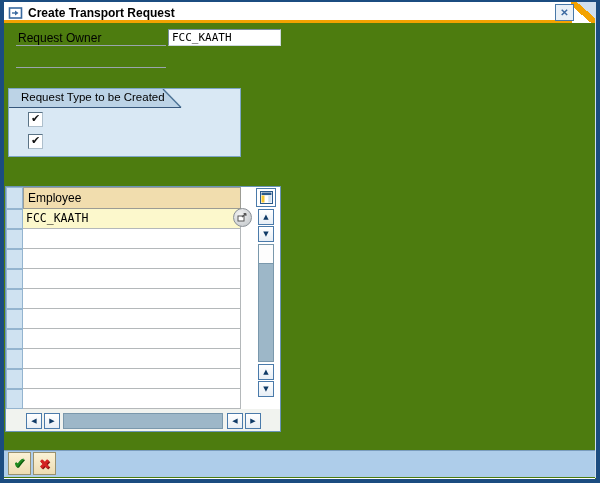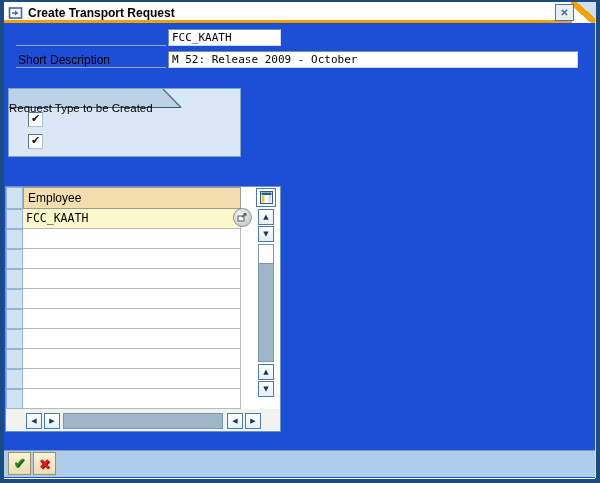--- a/index.html
+++ b/index.html
@@ -1,16 +1,16 @@
 <!DOCTYPE html>
 <html><head>
 <meta charset="utf-8">
 <style>
   html,body{margin:0;padding:0;background:#fff;}
-  .win{position:relative;width:600px;height:483px;background:#1d4ed8;overflow:hidden;
+  .win{position:relative;width:600px;height:483px;background:#4d7c0f;overflow:hidden;
        font-family:"Liberation Sans",sans-serif;font-size:12px;color:#000;}
   .abs{position:absolute;}
   
   .b-top{left:0;top:0;width:600px;height:2px;background:#1b4c80;}
   .b-left{left:0;top:0;width:4px;height:483px;background:#1b4c80;}
   .b-right{right:0;top:0;width:4px;height:483px;background:#1b4c80;}
   .b-right-in{right:4px;top:2px;width:1px;height:476px;background:#cfdfee;}
   .b-bottom{left:0;bottom:0;width:600px;height:4px;background:#1b4c80;}
   .b-bottom-white{left:4px;bottom:4px;right:5px;height:1px;background:#ffffff;}
   
@@ -24,21 +24,21 @@
       color:#3a68a0;font-size:10px;font-weight:bold;display:flex;align-items:center;justify-content:center;
       line-height:1;cursor:default;z-index:5;}
   
   .flabel{left:18px;white-space:nowrap;}
   .funderline{left:16px;width:150px;height:1px;background:#9aa5ad;}
   .field{position:absolute;background:#fff;border:1px solid;border-color:#7a8e9c #cdd7de #cdd7de #7a8e9c;
       font-family:"DejaVu Sans Mono",monospace;font-size:11px;color:#000;padding:0 3px;height:17px;box-sizing:border-box;}
   
   .groupbox{left:8px;top:88px;width:231px;height:67px;background:#d9e8f4;border:1px solid #7da6c6;}
   .grp-tab{left:0;top:0;width:229px;height:19px;}
-  .grp-title{left:0;top:2px;font-size:11.5px;white-space:nowrap;margin-top:11px;}
+  .grp-title{left:12px;top:2px;font-size:11.5px;white-space:nowrap;}
   .cb-row{position:absolute;left:19px;display:flex;align-items:center;height:14px;}
   .cbbox{width:13px;height:13px;background:#fff;border:1px solid;border-color:#5a7386 #aebfcc #aebfcc #5a7386;
       display:flex;align-items:center;justify-content:center;flex:none;}
   .cbcheck{font-family:"DejaVu Sans",sans-serif;font-size:11px;color:#111;line-height:1;margin-top:-1px;}
   .cblabel{margin-left:9px;white-space:nowrap;}
   
   .tablebox{left:5px;top:186px;width:276px;height:246px;background:#fff;border:1px solid #6a94b8;box-sizing:border-box;}
   .tablebox .abs{position:absolute;}
   .tband{left:0;bottom:0;width:274px;height:22px;background:#f1f3ef;}
   .tsel-h{left:0;top:0;width:17px;height:22px;background:#cfe2f1;border:1px solid #94b4cf;box-sizing:border-box;}
@@ -82,26 +82,25 @@
       <path d="M7 4.6 L10.5 7 L7 9.4 Z" fill="#3a6aa0"></path>
     </svg>
     <span class="title-text">Create Transport Request</span>
   </div>
   <div class="abs corner"></div>
   <div class="abs orange-line"></div>
   <div class="abs close-btn">
     <span>✕</span>
   </div>
 
+  <div class="abs flabel" style="top:31px;">Request Owner</div>
   <div class="abs funderline" style="top:45px;"></div>
   <input class="field" style="left: 168px; top: 29px; width: 113px;" type="text" value="FCC_KAATH">
 
-  <div class="abs flabel" style="top:53px;">Short Description</div>
   <div class="abs funderline" style="top:67px;"></div>
-  <input class="field" style="left: 168px; top: 51px; width: 410px;" type="text" value="M 52: Release 2009 - October">
 
   <div class="abs groupbox">
     <svg class="abs grp-tab" viewBox="0 0 229 19" width="229" height="19">
       <path d="M0 0 H154 L172 19 H0 Z" fill="#bcd3e6"></path>
       <path d="M154 0 L172 18.5" stroke="#4a7194" stroke-width="1.4" fill="none"></path>
       <path d="M0 18.5 H172" stroke="#36577c" stroke-width="1.2" fill="none"></path>
     </svg>
     <div class="abs grp-title">Request Type to be Created</div>
     <div class="cb-row" style="top:23px;">
       <span class="cbbox">

